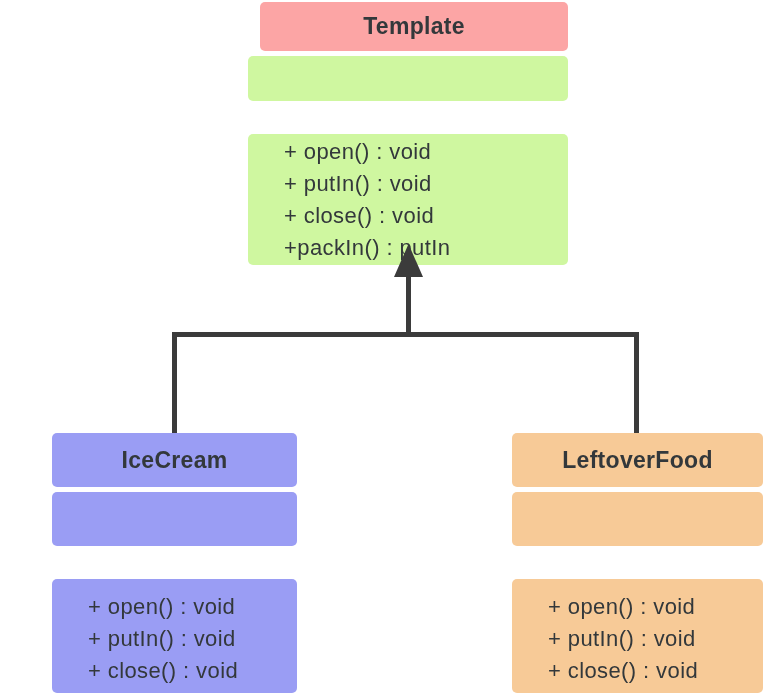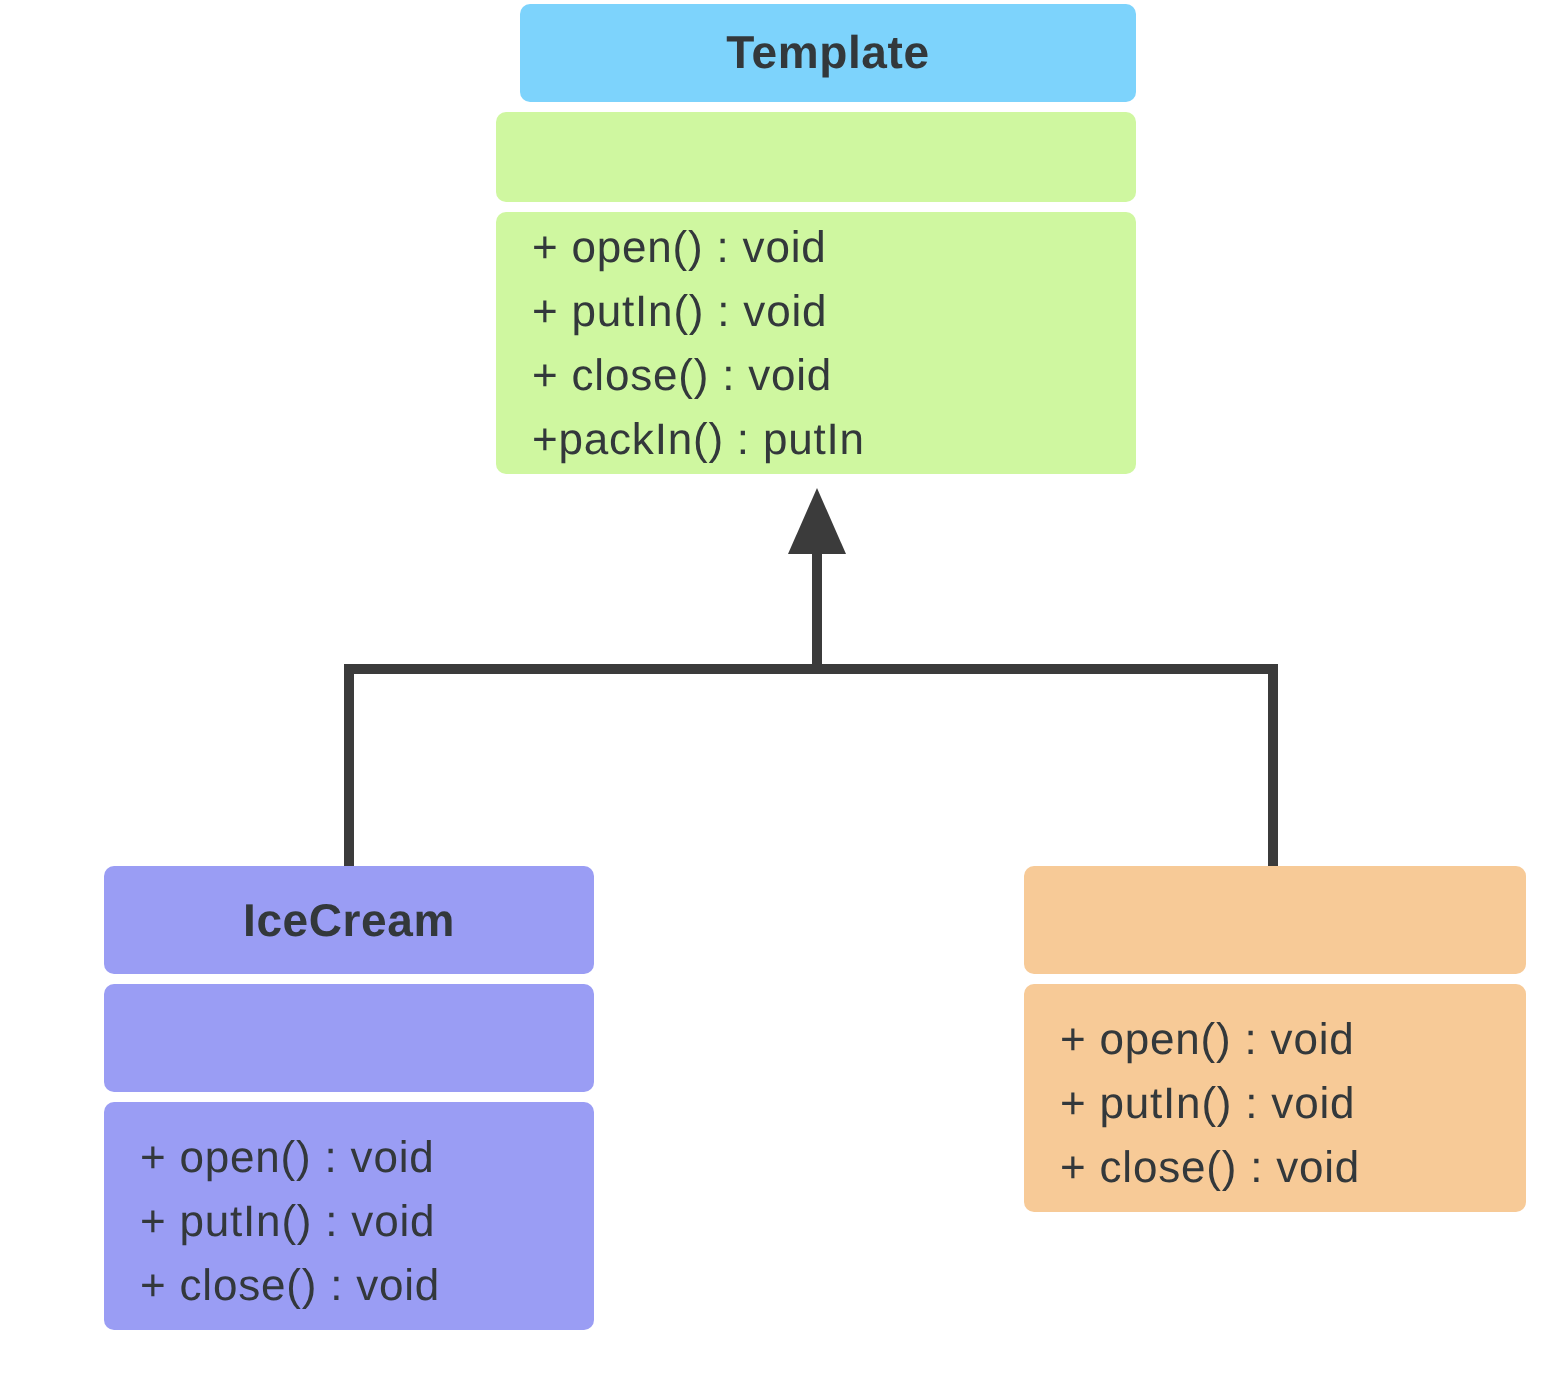--- a/index.html
+++ b/index.html
@@ -35,21 +35,22 @@
     display: flex;
     align-items: center;
     justify-content: center;
     letter-spacing: 0.3px;
   }
   .class-methods {
     font-size: 22px;
     line-height: 32px;
     letter-spacing: 0.4px;
     box-sizing: border-box;
-    padding-left: 18px;
+    padding-left: 36px;
+    margin-top: 28px;
   }
 
   #box-template { left: 248px; top: 2px; width: 320px; }
   #box-template .class-title   { height: 49px; }
   #box-template .class-attrs   { height: 45px; }
   #box-template .class-methods { height: 131px; padding-top: 2px; }
 
   #box-icecream { left: 52px; top: 433px; width: 245px; }
   #box-icecream .class-title   { height: 54px; }
   #box-icecream .class-attrs   { height: 54px; }
@@ -78,21 +79,21 @@
   #conn-hline      { left: 172px; top: 332px; width: 467px; height: 5px;   }
   #conn-vline-left { left: 172px; top: 332px; width: 5px;   height: 101px; }
   #conn-vline-right{ left: 634px; top: 332px; width: 5px;   height: 101px; }
 </style>
 </head>
 <body>
 
 <div class="canvas">
 
   <div class="class-box" id="box-template">
-    <div class="class-section class-title" style="background-color: #7dd3fc; margin-left: 12px;">Template</div>
+    <div class="class-section class-title" style="background-color: #fca5a5; margin-left: 12px;">Template</div>
     <div class="class-section class-attrs" style="background-color: rgb(207, 247, 160);"></div>
     <div class="class-section class-methods" style="background-color: rgb(207, 247, 160);">
       <div class="method-line">+ open() : void</div>
       <div class="method-line">+ putIn() : void</div>
       <div class="method-line">+ close() : void</div>
       <div class="method-line">+packIn() : putIn</div>
     </div>
   </div>
 
   <div id="conn-arrowhead" style="background-color: rgb(59, 59, 59);"></div>
@@ -105,20 +106,21 @@
     <div class="class-section class-title" style="background-color: rgb(154, 157, 244);">IceCream</div>
     <div class="class-section class-attrs" style="background-color: rgb(154, 157, 244);"></div>
     <div class="class-section class-methods" style="background-color: rgb(154, 157, 244);">
       <div class="method-line">+ open() : void</div>
       <div class="method-line">+ putIn() : void</div>
       <div class="method-line">+ close() : void</div>
     </div>
   </div>
 
   <div class="class-box" id="box-leftoverfood">
+    <div class="class-section class-title" style="background-color: rgb(247, 202, 151);">LeftoverFood</div>
     <div class="class-section class-attrs" style="background-color: rgb(247, 202, 151);"></div>
     <div class="class-section class-methods" style="background-color: rgb(247, 202, 151);">
       <div class="method-line">+ open() : void</div>
       <div class="method-line">+ putIn() : void</div>
       <div class="method-line">+ close() : void</div>
     </div>
   </div>
 
 </div>
 

